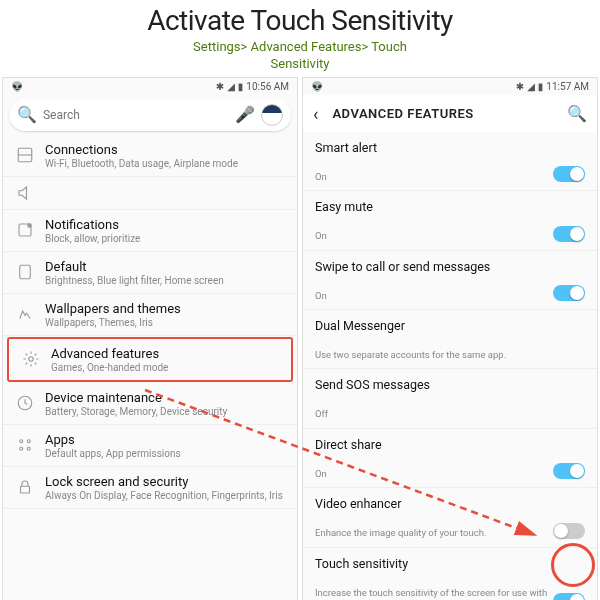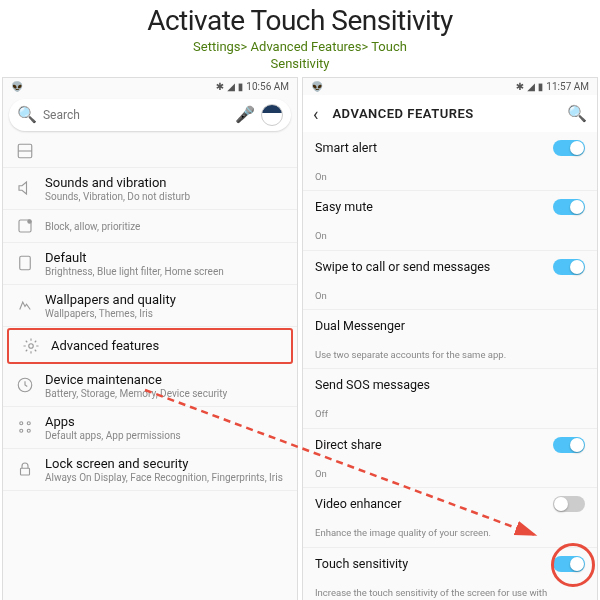--- a/index.html
+++ b/index.html
@@ -19,21 +19,21 @@
 .row .icon{width:28px;display:flex;justify-content:center;color:#888}
 .row .icon svg{width:18px;height:18px;stroke:#999;fill:none;stroke-width:1.5}
 .row .txt{flex:1;padding-left:6px}
 .row .title{font-size:13px;color:#111}
 .row .sub{font-size:10px;color:#888;margin-top:1px}
 .row.highlighted{border:2px solid #e74c3c;border-radius:3px;margin:1px 4px}
 .adv-header{display:flex;align-items:center;padding:8px 10px;background:#fff}
 .adv-header .back{font-size:18px;color:#333;margin-right:14px}
 .adv-header .ttl{font-size:13px;font-weight:600;color:#222;letter-spacing:.5px;flex:1}
 .adv-header .mag{color:#555}
-.arow{display:flex;align-items:flex-start;padding:8px 12px;border-bottom:1px solid #eee;background:#fafafa}
+.arow{display:flex;align-items:flex-end;padding:8px 12px;border-bottom:1px solid #eee;background:#fafafa}
 .arow .atxt{flex:1}
 .arow .atitle{font-size:12.5px;color:#111}
 .arow .asub{font-size:9.5px;color:#888;margin-top:16px;line-height:1.2}
 .toggle{width:32px;height:16px;border-radius:10px;position:relative}
 .toggle.on{background:#4fc3f7}
 .toggle.off{background:#ccc}
 .toggle .knob{width:14px;height:14px;border-radius:50%;background:#fff;position:absolute;top:1px;box-shadow:0 1px 2px rgba(0,0,0,.3)}
 .toggle.on .knob{right:1px}
 .toggle.off .knob{left:1px}
 .circle-highlight{position:absolute;width:44px;height:44px;border:3px solid #e74c3c;border-radius:50%;right:2px;bottom:14px;pointer-events:none}
@@ -67,40 +67,41 @@
       <span class="avatar"></span>
     </div>
     <div class="list">
       <div class="row">
         <span class="icon">
             <svg viewBox="0 0 24 24">
               <rect x="3" y="3" width="18" height="18" rx="2"></rect>
               <line x1="3" y1="12" x2="21" y2="12"></line>
             </svg>
           </span>
+        <div class="txt">
+            <div class="title">Connections</div>
+            <div class="sub">Wi-Fi, Bluetooth, Data usage, Airplane mode</div>
+          </div>
       </div>
       <div class="row">
         <span class="icon">
             <svg viewBox="0 0 24 24">
               <path d="M4 9v6h4l6 5V4l-6 5H4z"></path>
             </svg>
           </span>
-        <div class="txt">
-            <div class="title">Sounds and vibration</div>
-            <div class="sub">Sounds, Vibration, Do not disturb</div>
-          </div>
       </div>
       <div class="row">
         <span class="icon">
             <svg viewBox="0 0 24 24">
               <rect x="4" y="4" width="16" height="16" rx="2"></rect>
               <circle cx="18" cy="6" r="3" fill="#999" stroke="none"></circle>
             </svg>
           </span>
         <div class="txt">
+            <div class="title">Notifications</div>
             <div class="sub">Block, allow, prioritize</div>
           </div>
       </div>
       <div class="row">
         <span class="icon">
             <svg viewBox="0 0 24 24">
               <rect x="5" y="3" width="14" height="18" rx="2"></rect>
             </svg>
           </span>
         <div class="txt">
@@ -108,33 +109,34 @@
             <div class="sub">Brightness, Blue light filter, Home screen</div>
           </div>
       </div>
       <div class="row">
         <span class="icon">
             <svg viewBox="0 0 24 24">
               <path d="M5 18l4-10 3 6 2-3 5 7"></path>
             </svg>
           </span>
         <div class="txt">
-            <div class="title">Wallpapers and quality</div>
+            <div class="title">Wallpapers and themes</div>
             <div class="sub">Wallpapers, Themes, Iris</div>
           </div>
       </div>
       <div class="row highlighted">
         <span class="icon">
             <svg viewBox="0 0 24 24">
               <circle cx="12" cy="12" r="3"></circle>
               <path d="M12 2v3M12 19v3M2 12h3M19 12h3M5 5l2 2M17 17l2 2M5 19l2-2M17 7l2-2"></path>
             </svg>
           </span>
         <div class="txt">
             <div class="title">Advanced features</div>
+            <div class="sub">Games, One-handed mode</div>
           </div>
       </div>
       <div class="row">
         <span class="icon">
             <svg viewBox="0 0 24 24">
               <circle cx="12" cy="12" r="9"></circle>
               <path d="M12 7v5l3 2"></path>
             </svg>
           </span>
         <div class="txt">
@@ -231,21 +233,21 @@
             <div class="atitle">Direct share</div>
             <div class="asub">On</div>
           </div>
           <div class="toggle on">
             <div class="knob"></div>
           </div>
         </div>
       <div class="arow">
           <div class="atxt">
             <div class="atitle">Video enhancer</div>
-            <div class="asub">Enhance the image quality of your screen.</div>
+            <div class="asub">Enhance the image quality of your touch.</div>
           </div>
           <div class="toggle off">
             <div class="knob"></div>
           </div>
         </div>
       <div class="arow">
           <div class="atxt">
             <div class="atitle">Touch sensitivity</div>
             <div class="asub">Increase the touch sensitivity of the screen for use with screen protectors.</div>
           </div>

